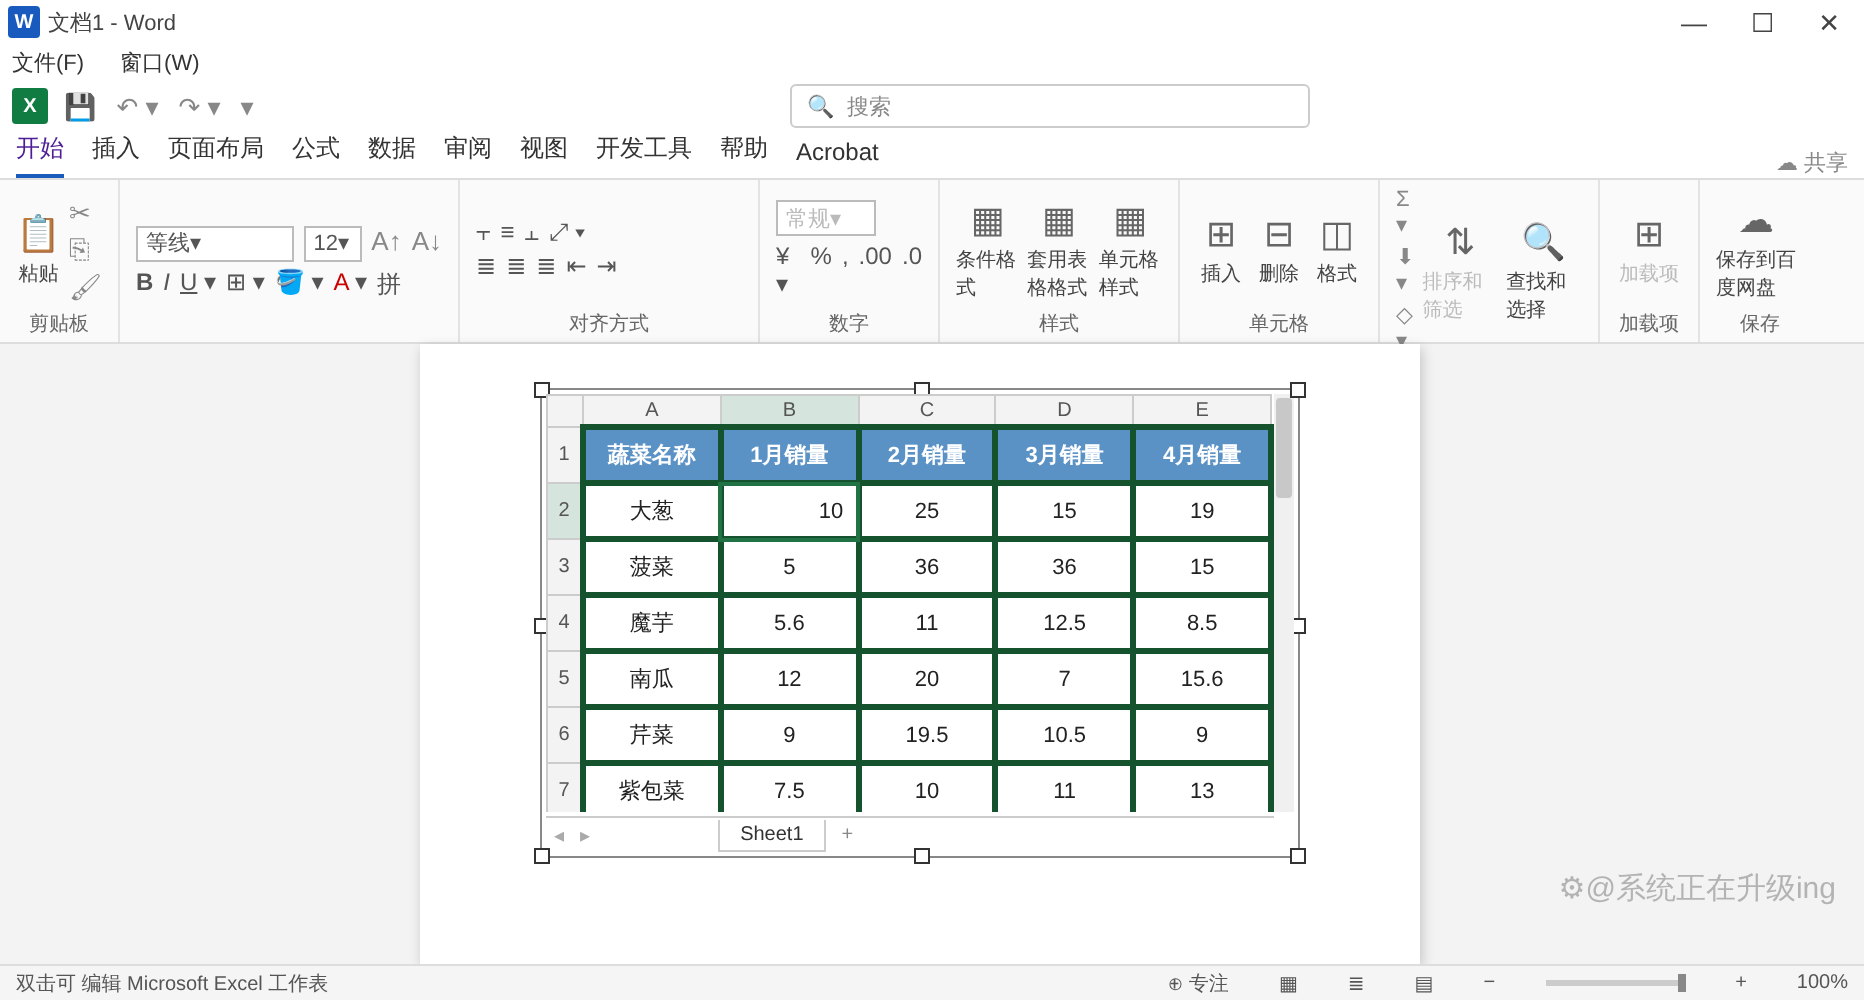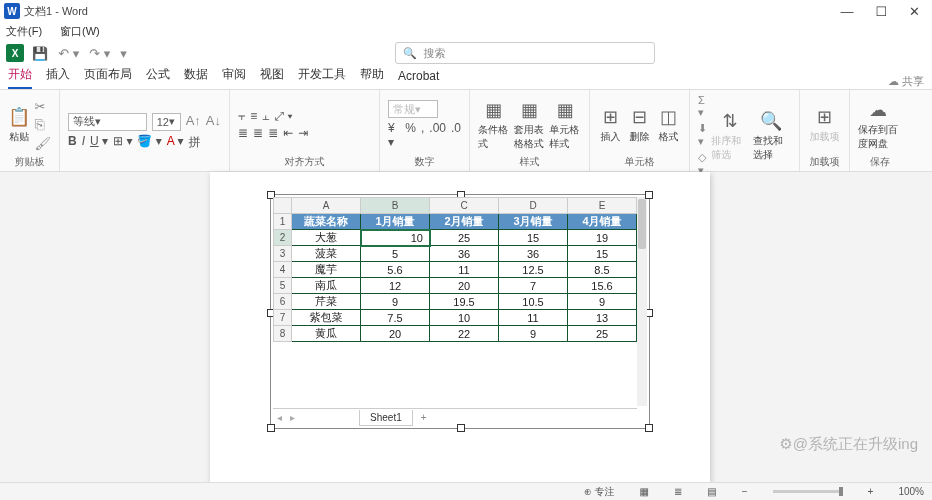--- a/index.html
+++ b/index.html
@@ -13,21 +13,21 @@
 
 .menubar { height: 18px; display: flex; align-items: center; padding: 0 6px; font-size: 11px; color: #333; gap: 18px; }
 
 .qatbar { height: 26px; display: flex; align-items: center; padding: 0 6px; gap: 6px; }
 .excel-icon { width: 18px; height: 18px; background: #107c41; color: #fff; display: flex; align-items: center; justify-content: center; font-size: 10px; font-weight: bold; border-radius: 2px; }
 .qat-btn { color: #888; font-size: 13px; padding: 0 2px; }
 .search-box { margin-left: 260px; height: 22px; width: 260px; border: 1px solid #ccc; border-radius: 3px; display: flex; align-items: center; padding: 0 8px; color: #888; gap: 6px; font-size: 11px; }
 
 .tabs { height: 24px; display: flex; align-items: flex-end; padding: 0 8px; gap: 14px; font-size: 12px; border-bottom: 1px solid #ddd; }
 .tab { padding-bottom: 4px; color: #333; border-bottom: 2px solid transparent; }
-.tab.active { color: #be185d; border-bottom-color: #185abd; text-align: center; }
+.tab.active { color: #4c1d95; border-bottom-color: #185abd; text-align: center; }
 .tab-right { margin-left: auto; font-size: 11px; color: #888; margin-top: 32px; }
 
 .ribbon { height: 82px; display: flex; border-bottom: 1px solid #ddd; background: #fafafa; }
 .rgroup { border-right: 1px solid #e3e3e3; padding: 4px 8px 2px; display: flex; flex-direction: column; justify-content: space-between; }
 .rgroup-body { display: flex; align-items: center; gap: 4px; flex: 1; }
 .rgroup-label { text-align: center; font-size: 10px; color: #666; }
 .big-btn { display: flex; flex-direction: column; align-items: center; justify-content: center; width: 40px; gap: 2px; font-size: 10px; color: #444; }
 .big-btn .ico { font-size: 18px; color: #666; }
 .small-ico { color: #888; font-size: 13px; }
 .font-combo { height: 18px; border: 1px solid #bbb; background: #fff; font-size: 11px; padding: 0 4px; display: inline-flex; align-items: center; }
@@ -52,21 +52,21 @@
 .embed .h1::before { left: -4px; bottom: -4px; } .embed .h1::after { right: -4px; bottom: -4px; }
 .embed .h2::before { left: 50%; top: -4px; margin-left: -3px; } .embed .h2::after { left: 50%; bottom: -4px; margin-left: -3px; }
 .embed .h3::before { left: -4px; top: 50%; margin-top: -3px; } .embed .h3::after { right: -4px; top: 50%; margin-top: -3px; }
 .embed .h1,.embed .h2,.embed .h3 { position: absolute; inset: 0; pointer-events: none; }
 
 .grid-wrap { position: absolute; inset: 2px 12px 22px 2px; overflow: hidden; }
 .etable { border-collapse: collapse; width: 100%; table-layout: fixed; font-size: 11px; }
 .etable th.colhdr { background: #f3f3f3; border: 1px solid #ccc; height: 16px; font-weight: normal; color: #555; font-size: 10px; }
 .etable th.rowhdr { background: #f3f3f3; border: 1px solid #ccc; width: 18px; font-weight: normal; color: #555; font-size: 10px; }
 .etable th.colhdr.sel, .etable th.rowhdr.sel { background: #d5e4dc; }
-.etable td { border: 1px solid #14532d; text-align: center; height: 16px; color: #222; }
+.etable td { border: 3px solid #14532d; text-align: center; height: 28px; color: #222; }
 .etable tr.header-row td { background: #5b92c6; color: #fff; font-weight: bold; }
 .etable td.active { outline: 2px solid #217346; outline-offset: -1px; text-align: right; padding-right: 6px; }
 .corner { width: 18px; background: #f3f3f3; border: 1px solid #ccc; }
 
 .sheet-tabs { position: absolute; left: 2px; right: 12px; bottom: 2px; height: 18px; display: flex; align-items: center; border-top: 1px solid #ccc; font-size: 10px; }
 .sheet-tab { padding: 2px 10px; border: 1px solid #ccc; border-top: none; background: #fff; margin-left: 60px; }
 .sheet-add { padding: 2px 8px; color: #888; }
 .vscroll { position: absolute; right: 2px; top: 2px; bottom: 22px; width: 10px; background: #f0f0f0; }
 .vscroll-thumb { position: absolute; left: 1px; right: 1px; top: 2px; height: 50px; background: #c8c8c8; border-radius: 2px; }
 
@@ -362,20 +362,21 @@
       <div class="vscroll">
           <div class="vscroll-thumb"></div>
         </div>
     </div>
   </div>
 
   <div class="watermark">⚙@系统正在升级ing</div>
 </div>
 
 <div class="statusbar">
+  <span>双击可 编辑 Microsoft Excel 工作表</span>
   <div class="right">
     <span>⊕ 专注</span>
     <span>▦</span>
     <span>≣</span>
     <span>▤</span>
     <span>−</span>
     <div class="zoom-slider"></div>
     <span>+</span>
     <span>100%</span>
   </div>

